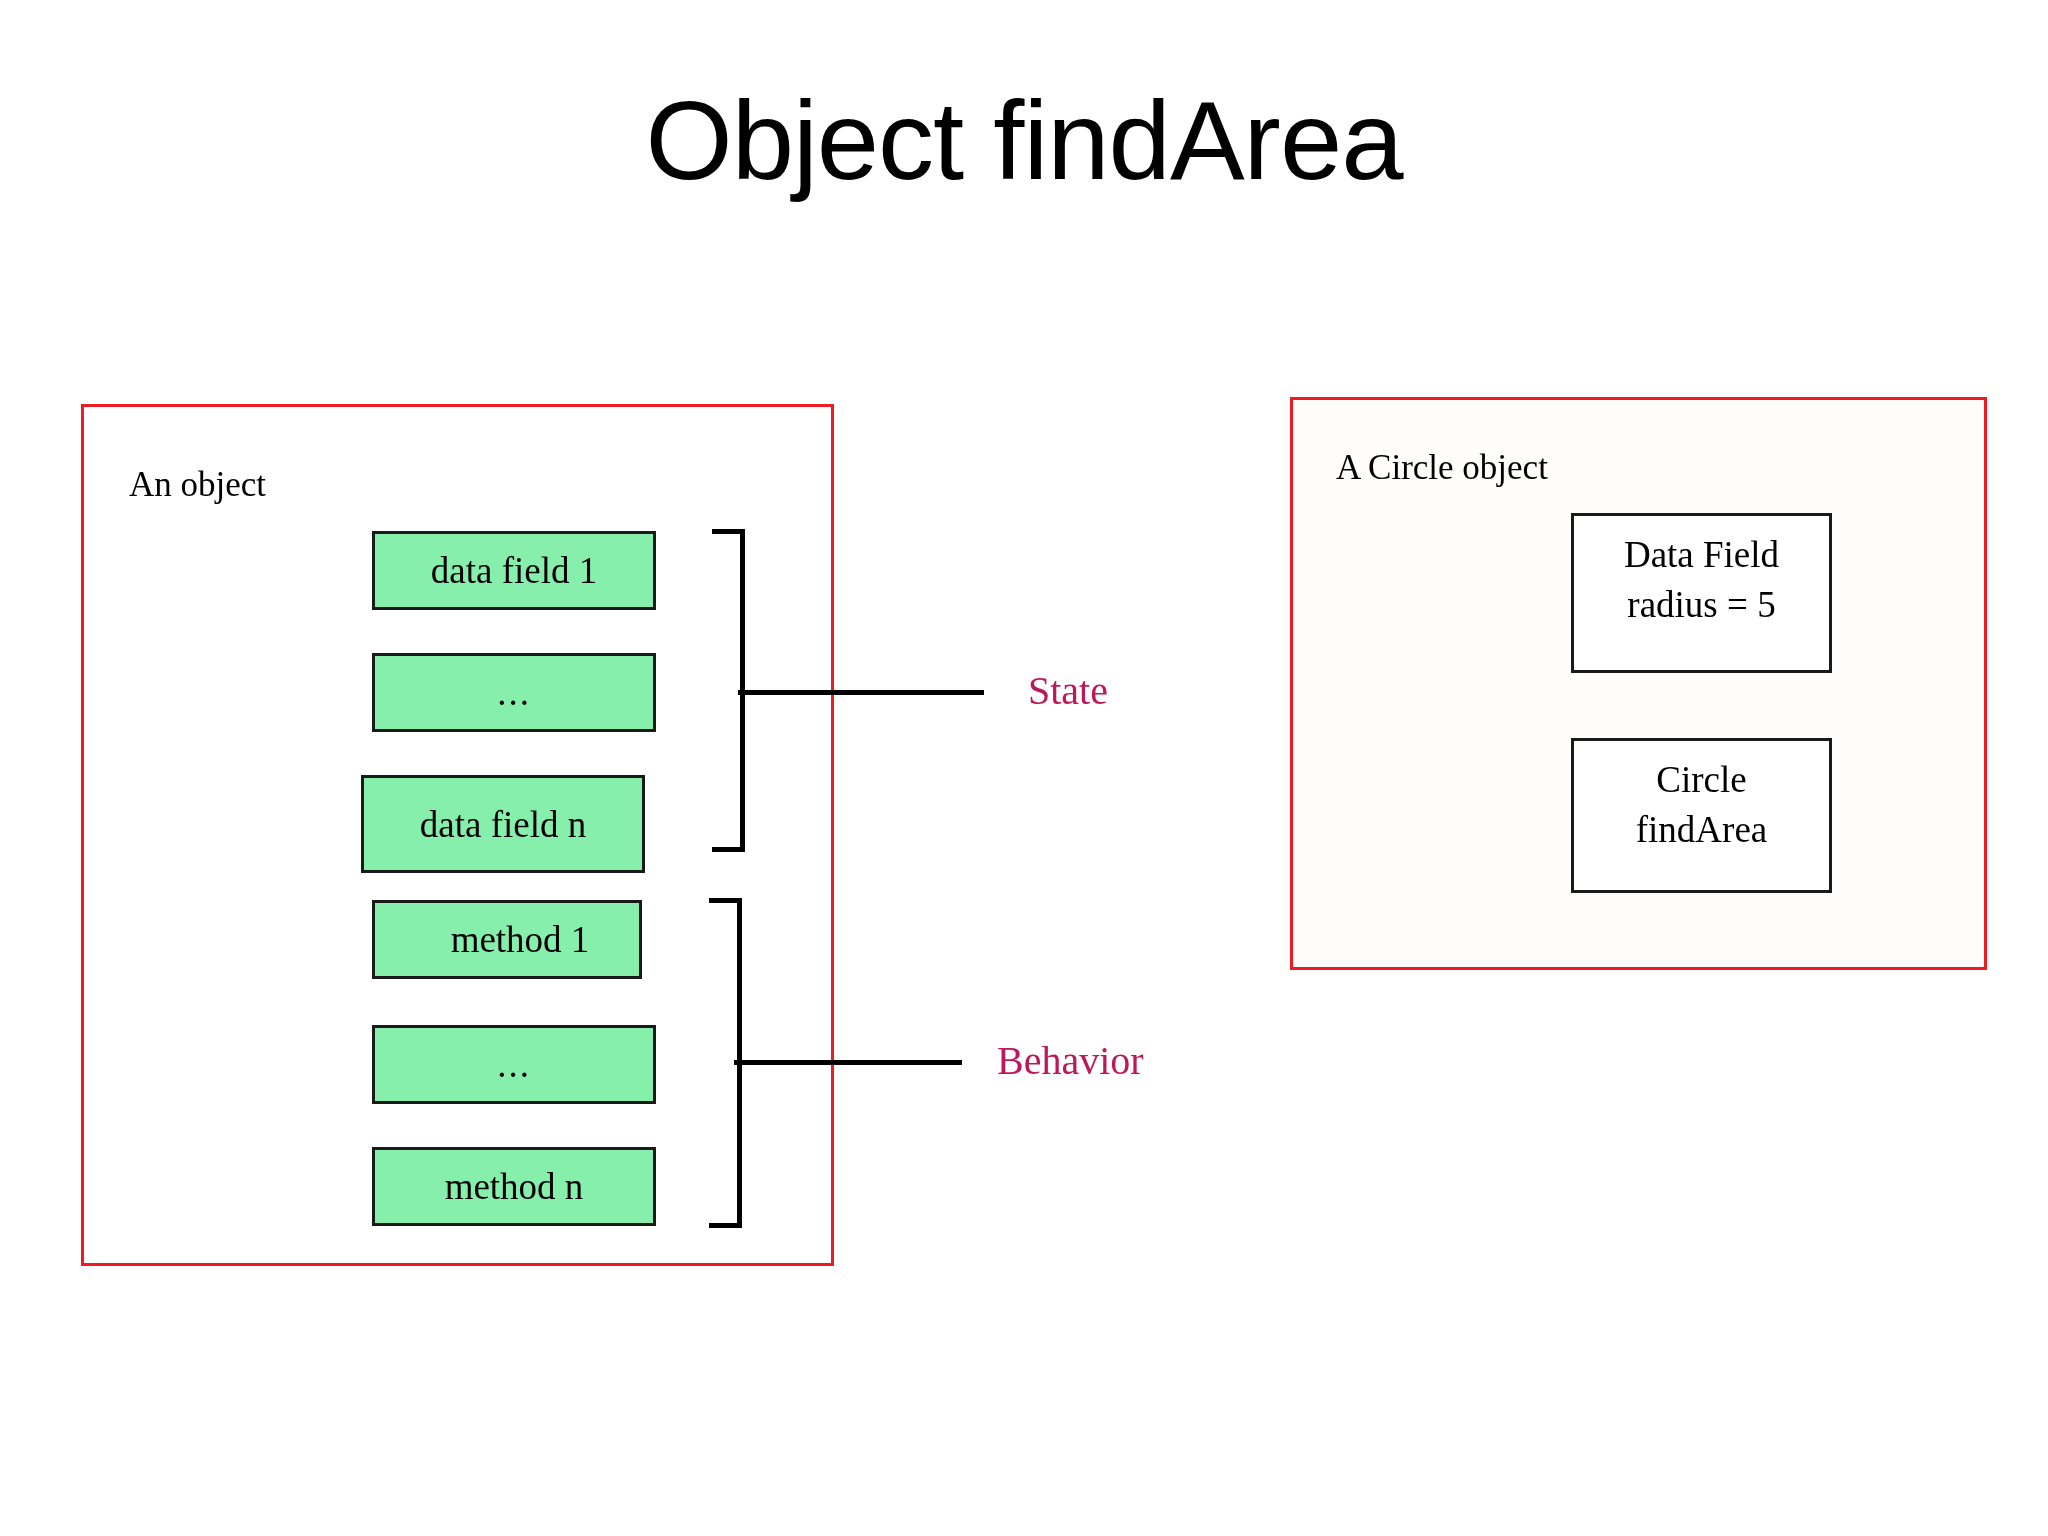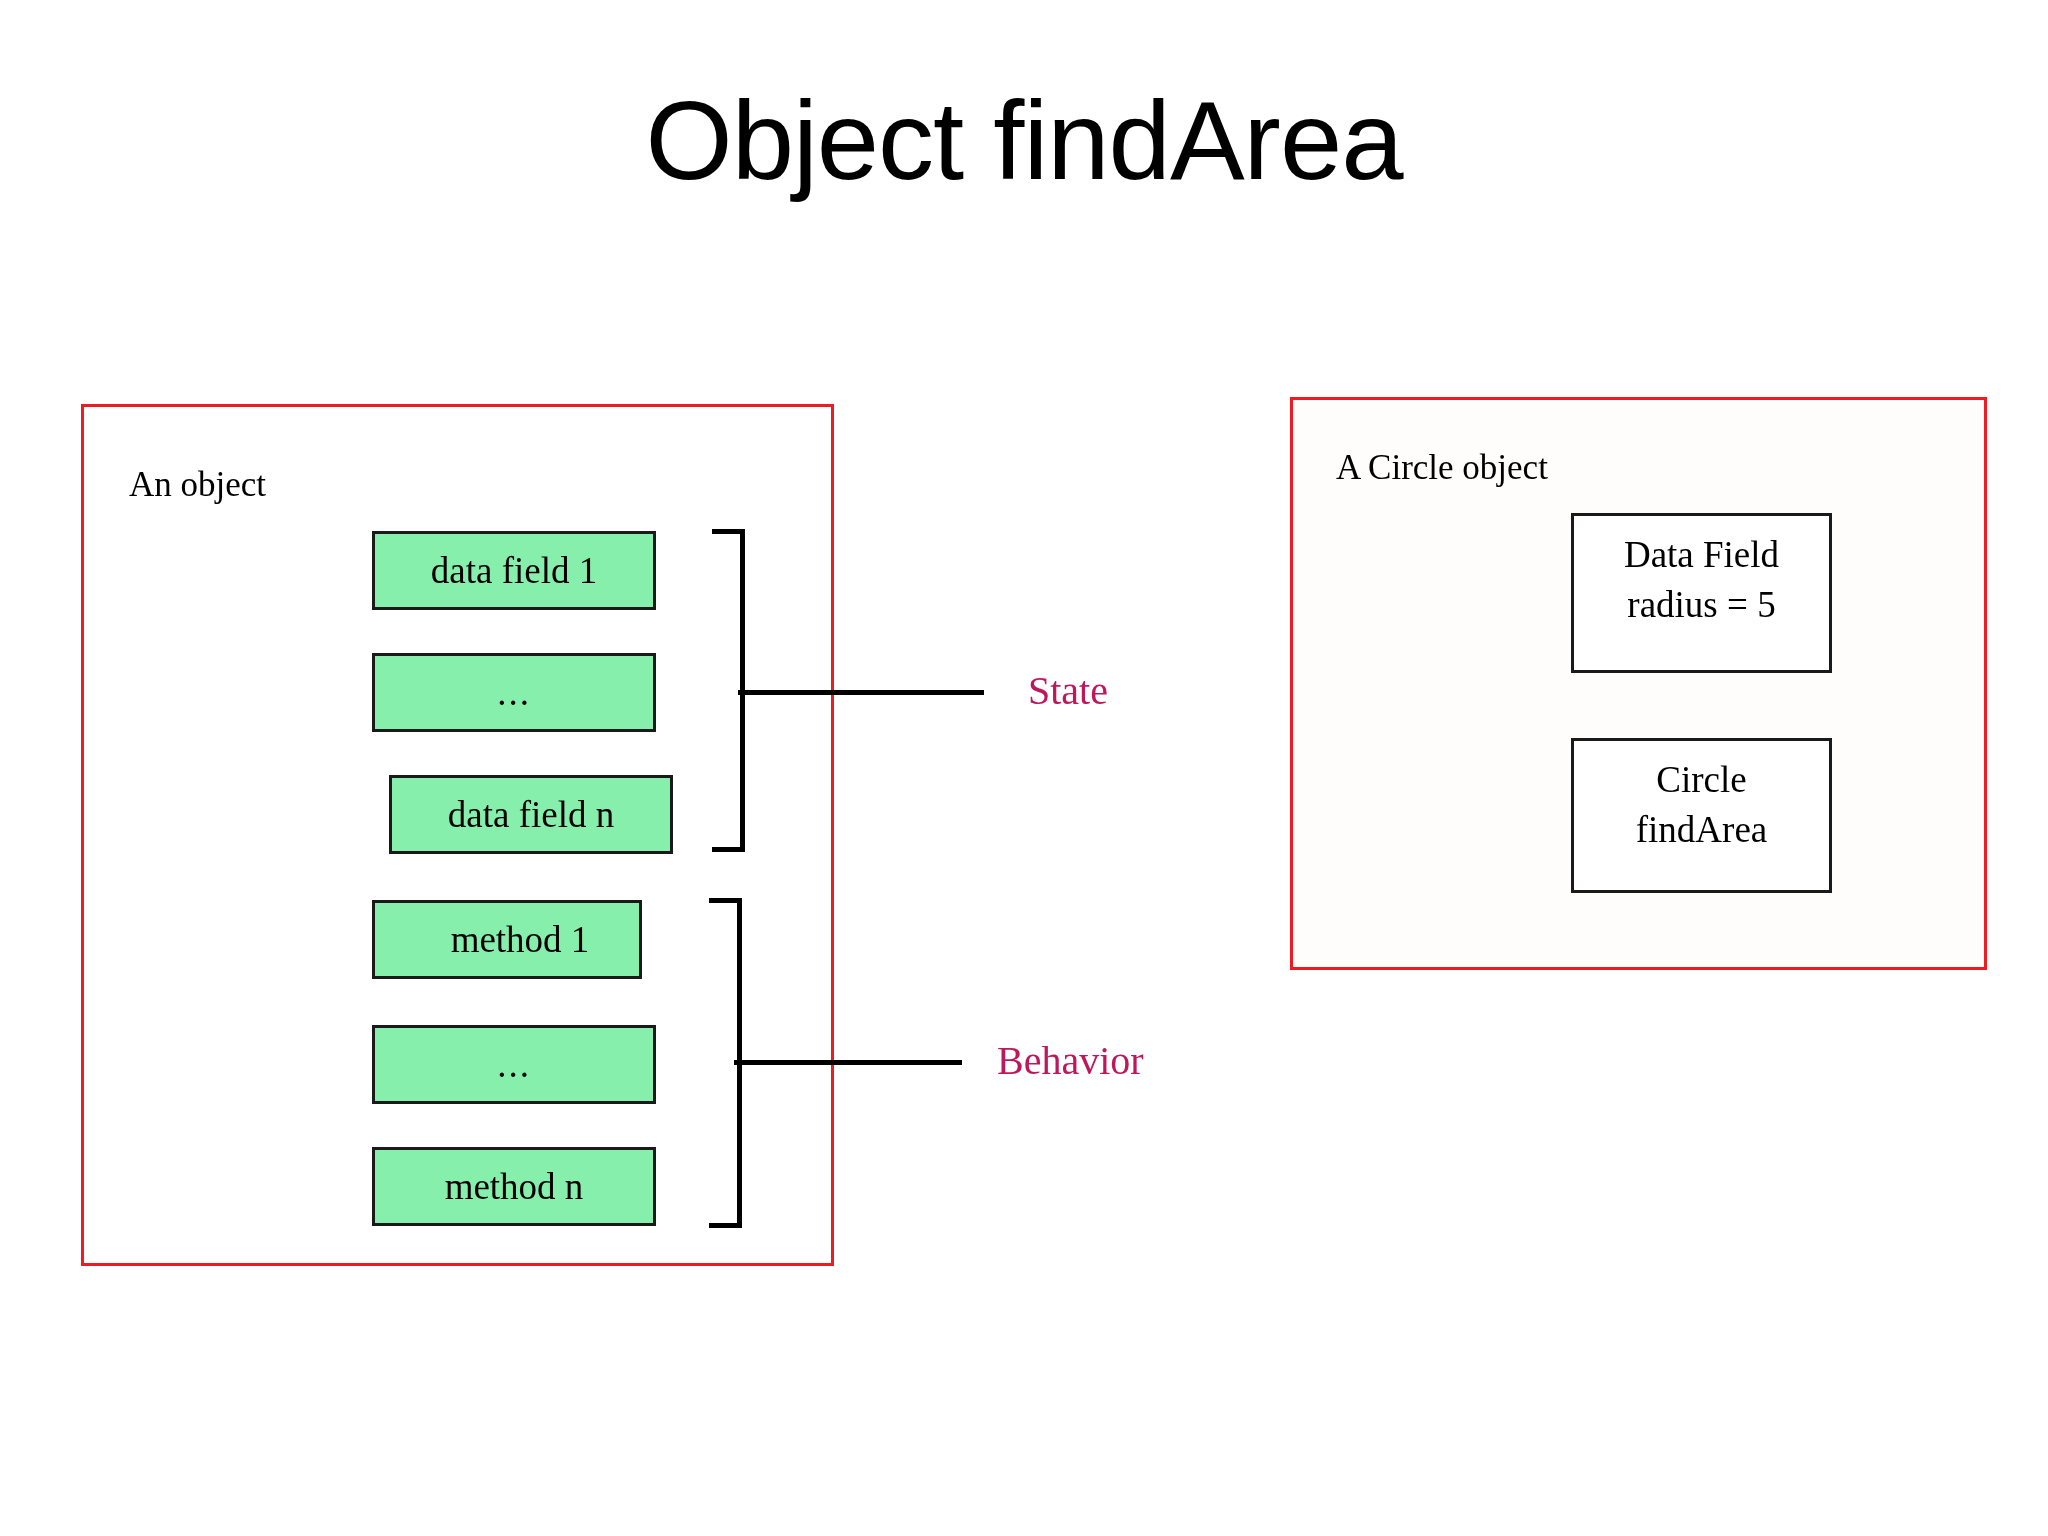--- a/index.html
+++ b/index.html
@@ -129,21 +129,21 @@
   <div id="slide-title">Object findArea</div>
 
   <div id="object-panel" class="red-panel">
 
     <div id="object-panel-caption" class="panel-caption">An object</div>
 
     <div class="member-box" style="left:288px; top:124px; width:284px; height:79px;">data field 1</div>
 
     <div class="member-box ellipsis" style="left:288px; top:246px; width:284px; height:79px;">...</div>
 
-    <div class="member-box" style="left:305px; top:368px; width:284px; height:79px;">data field n</div>
+    <div class="member-box" style="left:277px; top:368px; width:284px; height:98px;">data field n</div>
 
     <div class="member-box" style="left:288px; top:493px; width:270px; height:79px;padding-left:26px;">method 1</div>
 
     <div class="member-box ellipsis" style="left:288px; top:618px; width:284px; height:79px;">...</div>
 
     <div class="member-box" style="left:288px; top:740px; width:284px; height:79px;">method n</div>
 
     <div class="bracket" style="left:628px; top:122px; width:33px; height:323px;"></div>
 
     <div class="bracket" style="left:625px; top:491px; width:33px; height:330px;"></div>

